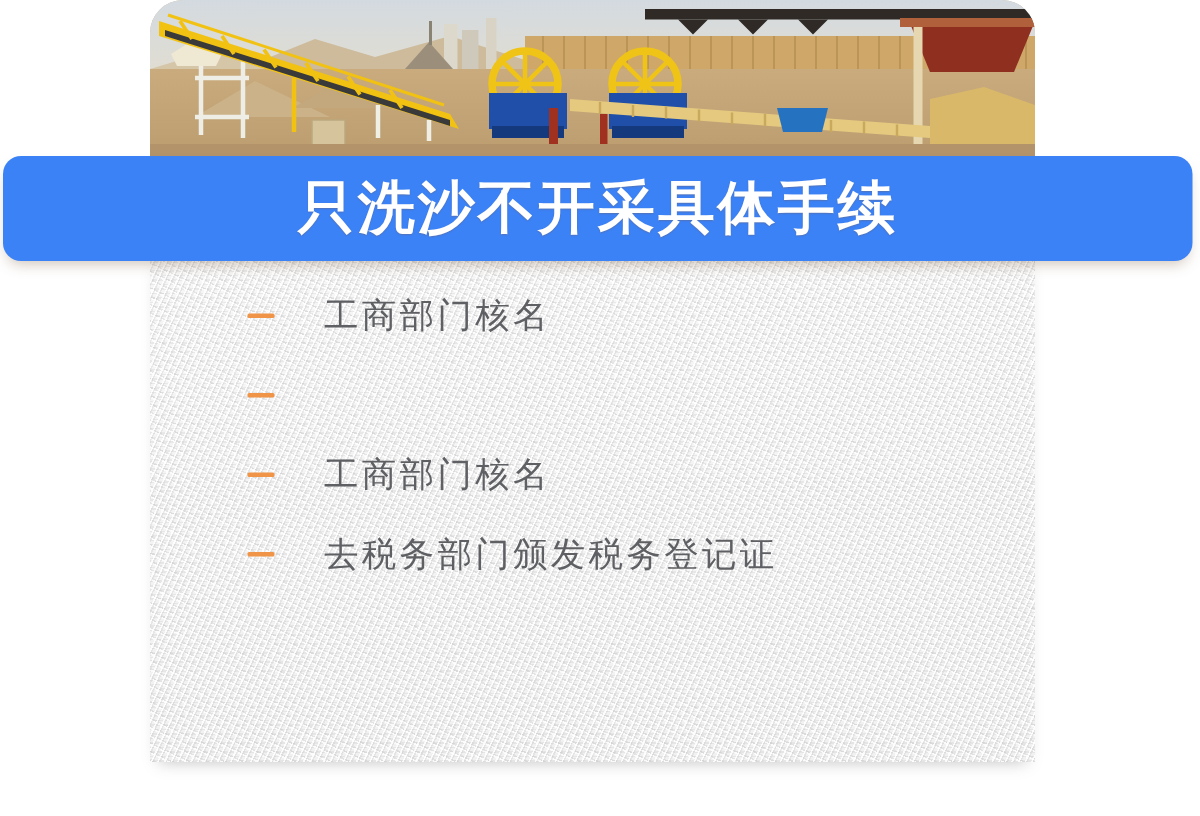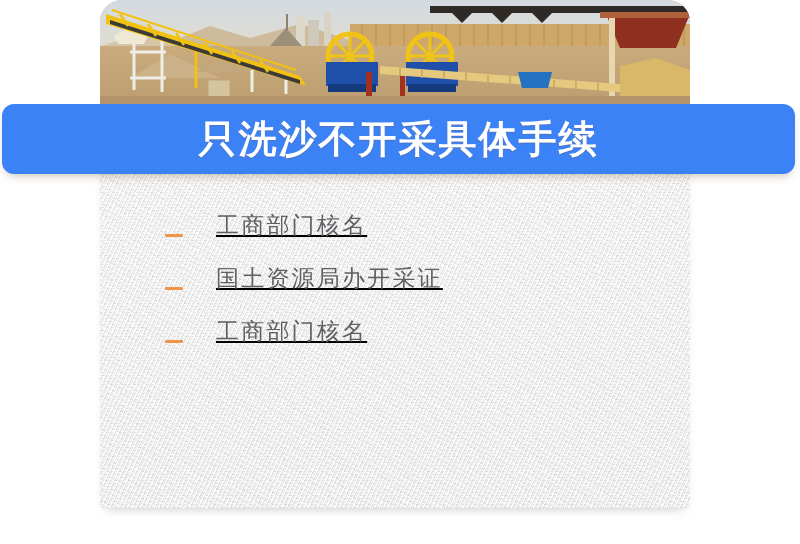--- a/index.html
+++ b/index.html
@@ -83,24 +83,23 @@
     z-index: 2;
   }
 
   .list {
     list-style: none;
     margin: 0;
     padding: 0;
   }
   .list-item {
     display: flex;
-    align-items: flex-end;
+    align-items: center;
     height: 53px;
     padding-left: 65px;
-    text-decoration: underline;
   }
   .dash-icon {
     width: 18px;
     height: 3px;
     background: #f09447;
     border-radius: 1px;
     flex: 0 0 auto;
     margin-right: 33px;
   }
   .item-label {
@@ -270,22 +269,25 @@
   </div>
 
   <div class="card">
     <ul class="list">
       <li class="list-item">
         <span class="dash-icon"></span>
         <span class="item-label">工商部门核名</span>
       </li>
       <li class="list-item">
         <span class="dash-icon"></span>
-        <span class="item-label">国土资源局办开采证</span>
       </li>
       <li class="list-item">
         <span class="dash-icon"></span>
         <span class="item-label">工商部门核名</span>
+      </li>
+      <li class="list-item">
+        <span class="dash-icon"></span>
+        <span class="item-label">去税务部门颁发税务登记证</span>
       </li>
     </ul>
   </div>
 
 </div>
 
 </body></html>

